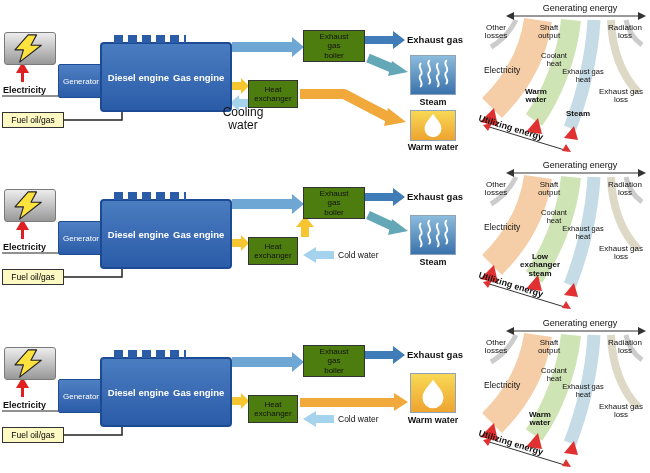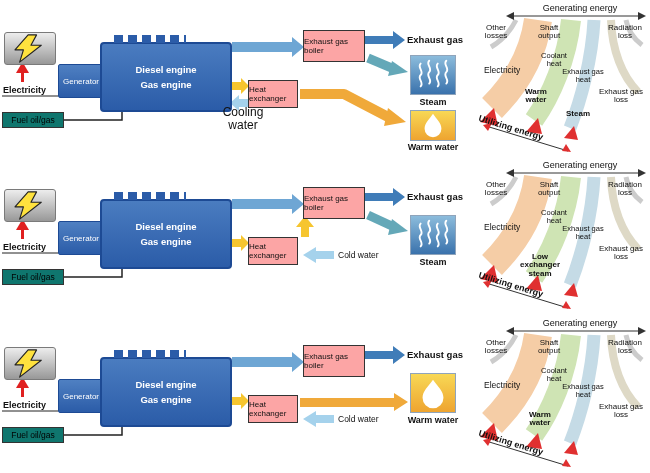--- a/index.html
+++ b/index.html
@@ -10,33 +10,33 @@
   .hdr{position:absolute;left:0;top:2px;width:100%;height:20px;
        background:linear-gradient(90deg,#8fc63e 0%,#aed470 28%,#dcecb8 60%,#f4f9e8 85%,#fdfefa 100%);
        display:flex;align-items:center}
   .hdr-t{font-size:13px;font-weight:bold;color:#1c1c1c;padding-left:17px;letter-spacing:.2px}
   .flows{position:absolute;left:0;top:0;width:650px;height:157px}
   .bolt{position:absolute;left:4px;top:32px;width:52px;height:33px;border:1px solid #7a7a7a;border-radius:3px;
         background:linear-gradient(180deg,#ededed,#989898)}
   .bolt svg{width:100%;height:100%;display:block}
   .lbl{position:absolute;font-size:8.5px;color:#111}
   .elec{left:3px;top:85px;font-size:9px;font-weight:bold}
-  .fuel{position:absolute;left:2px;top:112px;width:62px;height:16px;background:#0f766e;border:1px solid #333;
+  .fuel{position:absolute;left:2px;top:112px;width:62px;height:16px;background:#fef9c3;border:1px solid #333;
         font-size:8.5px;display:flex;align-items:center;justify-content:center}
   .gen{position:absolute;left:58px;top:64px;width:46px;height:34px;border:1px solid #1d4a94;border-radius:2px;
        background:linear-gradient(180deg,#4f80c2,#2b5ca8);color:#fff;font-size:8px;font-weight:normal;
        display:flex;align-items:center;justify-content:center}
   .engine{position:absolute;left:100px;top:42px;width:132px;height:70px;border:2px solid #1d4a94;border-radius:4px;
-          background:linear-gradient(180deg,#4a7cc0,#2b5ca8);color:#fff;display:flex;flex-direction:column;
+          background:linear-gradient(180deg,#4a7cc0,#2b5ca8);color:#fff;display:flex;flex-direction:row;
           align-items:center;justify-content:center;gap:4px}
   .etop{position:absolute;top:-9px;left:12px;width:72px;height:8px;
         background:repeating-linear-gradient(90deg,#2b5ca8 0 9px,transparent 9px 14px)}
   .eng-l{font-size:9.5px;font-weight:bold}
-  .wbox{position:absolute;background:#fca5a5;border:1px solid #333;font-size:8px;color:#111;display:flex;
-        align-items:center;justify-content:center;text-align:left;line-height:1.15;padding:0}
+  .wbox{position:absolute;background:#4d7c0f;border:1px solid #333;font-size:8px;color:#111;display:flex;
+        align-items:center;justify-content:center;text-align:center;line-height:1.15;padding:13px}
   .boiler{left:303px;top:30px;width:62px;height:32px}
   .hx{left:248px;top:80px;width:50px;height:28px}
   .cooling{left:222px;top:106px;width:42px;text-align:center;font-size:12px;line-height:1.1}
   .coldw{left:338px;top:93px;font-size:8.5px}
   .coldw3{left:338px;top:99px;font-size:8.5px}
   .exh{left:407px;top:34px;font-size:9.5px;font-weight:bold}
   .obox{position:absolute;left:410px;width:46px;border:1px solid #8fa4bb}
   .obox svg{width:100%;height:100%;display:block}
   .steam-bg{background:linear-gradient(180deg,#8cbcdc,#3a72ac)}
   .warm-bg{background:linear-gradient(180deg,#f8d855,#eea430)}

